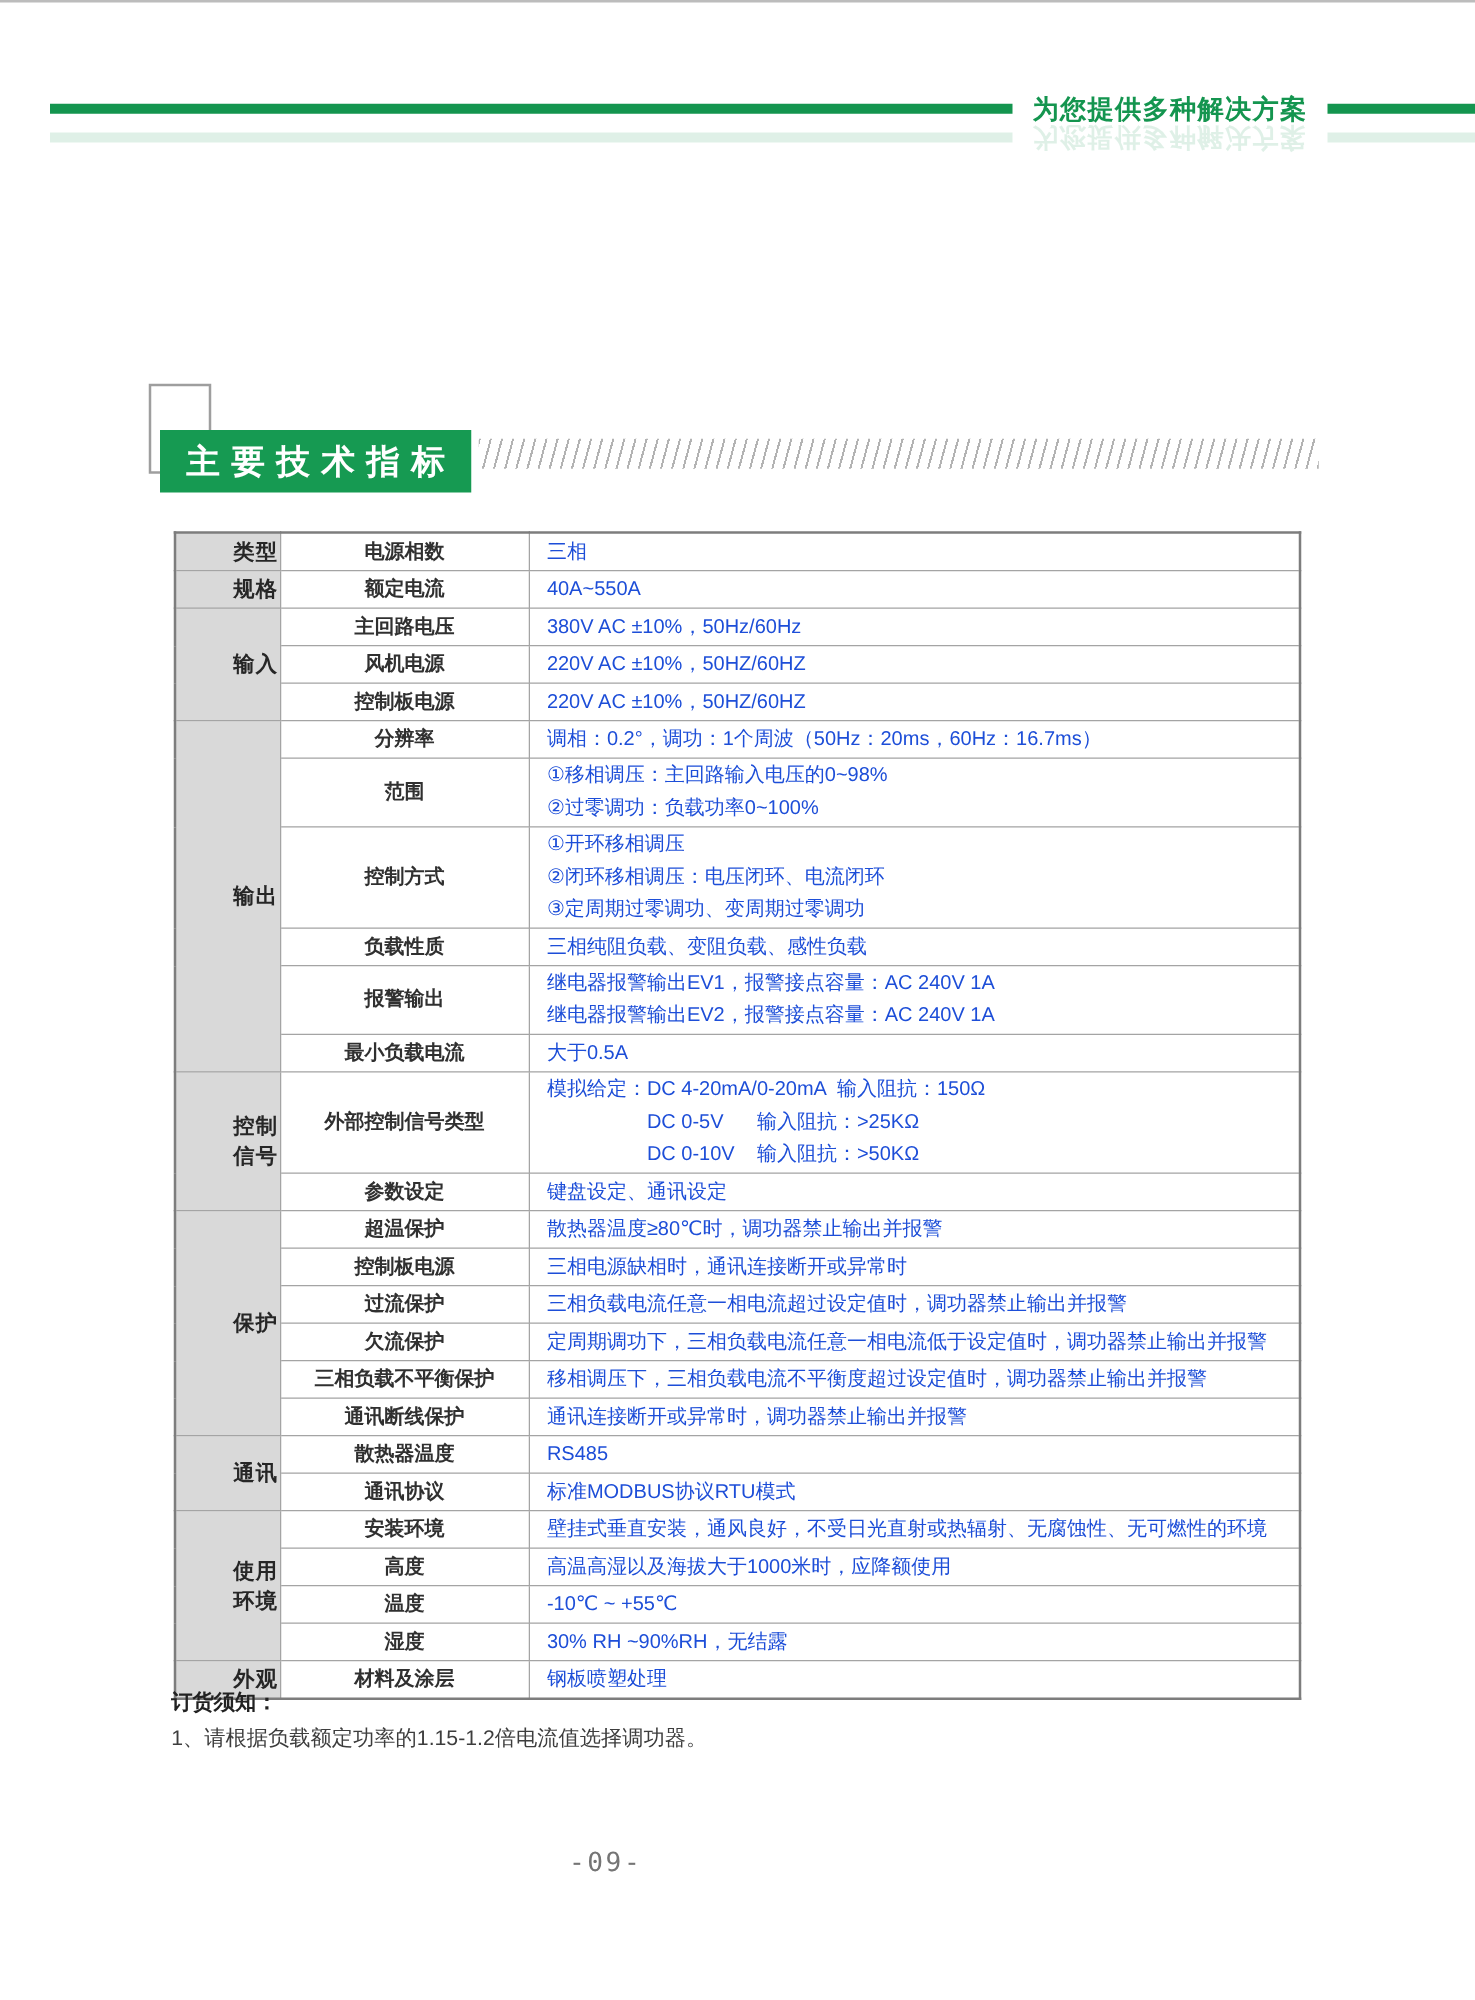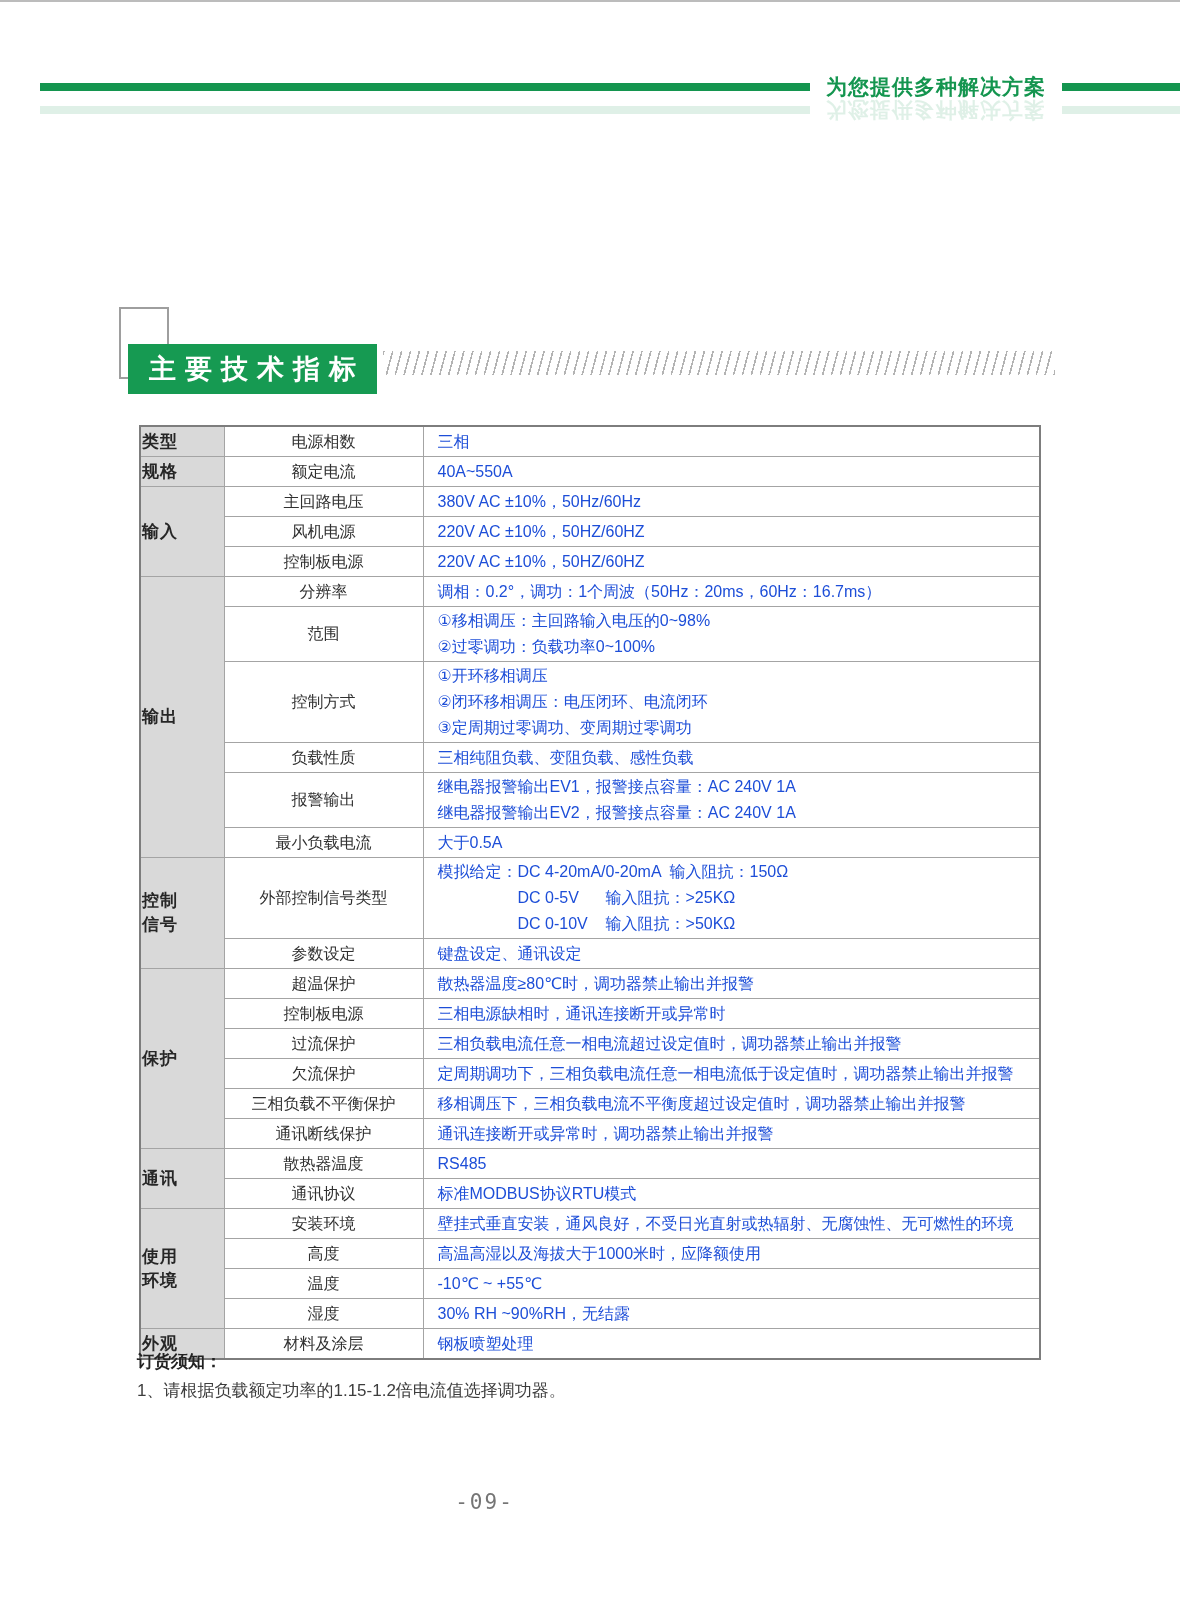--- a/index.html
+++ b/index.html
@@ -29,34 +29,34 @@
   .hatch{
     position:absolute;left:383px;top:351px;width:672px;height:24px;
     background:repeating-linear-gradient(105deg,#b3b3b3 0 1.6px,transparent 1.6px 8.6px);
   }
 
   
   .spec-table{position:absolute;left:139px;top:425px;}
   table{border-collapse:collapse;width:900px;border:2px solid #7d7d7d;table-layout:fixed;}
   td{border:1px solid #a4a4a4;height:27px;vertical-align:middle;}
   td.cat{
-    background:#d9d9d9;width:84px;text-align:left;font-size:17px;font-weight:700;
+    background:#d9d9d9;width:84px;text-align:right;font-size:17px;font-weight:700;
     white-space:pre-line;line-height:24px;letter-spacing:1px;color:#262626;
   }
-  td.name{width:199px;text-align:center;font-size:16px;line-height:26px;padding:1px 4px;color:#303030;}
+  td.name{width:199px;text-align:center;font-size:16px;line-height:26px;padding:1px 4px;color:#303030;font-weight:bold;}
   td.value{font-size:16px;line-height:26px;padding:1px 10px 1px 14px;white-space:pre-wrap;color:#1d4ed8;}
 
   
   .notes-heading{position:absolute;left:137px;top:1350px;font-size:17px;font-weight:700;color:#222222;}
   .notes-item{position:absolute;left:137px;top:1379px;font-size:17px;color:#3d3d3d;}
 
   
   .page-number{
     position:absolute;left:0;top:1478px;width:969px;text-align:center;
-    font-size:21px;color:#757575;letter-spacing:2px;font-family:"DejaVu Sans Mono","Liberation Mono",monospace;margin-top:12px;
+    font-size:21px;color:#757575;letter-spacing:2px;font-family:"DejaVu Sans Mono","Liberation Mono",monospace;
   }
 </style>
 </head>
 <body>
 
 <div class="page">
 
   <div class="top-hairline"></div>
 
   <div class="header-band">

